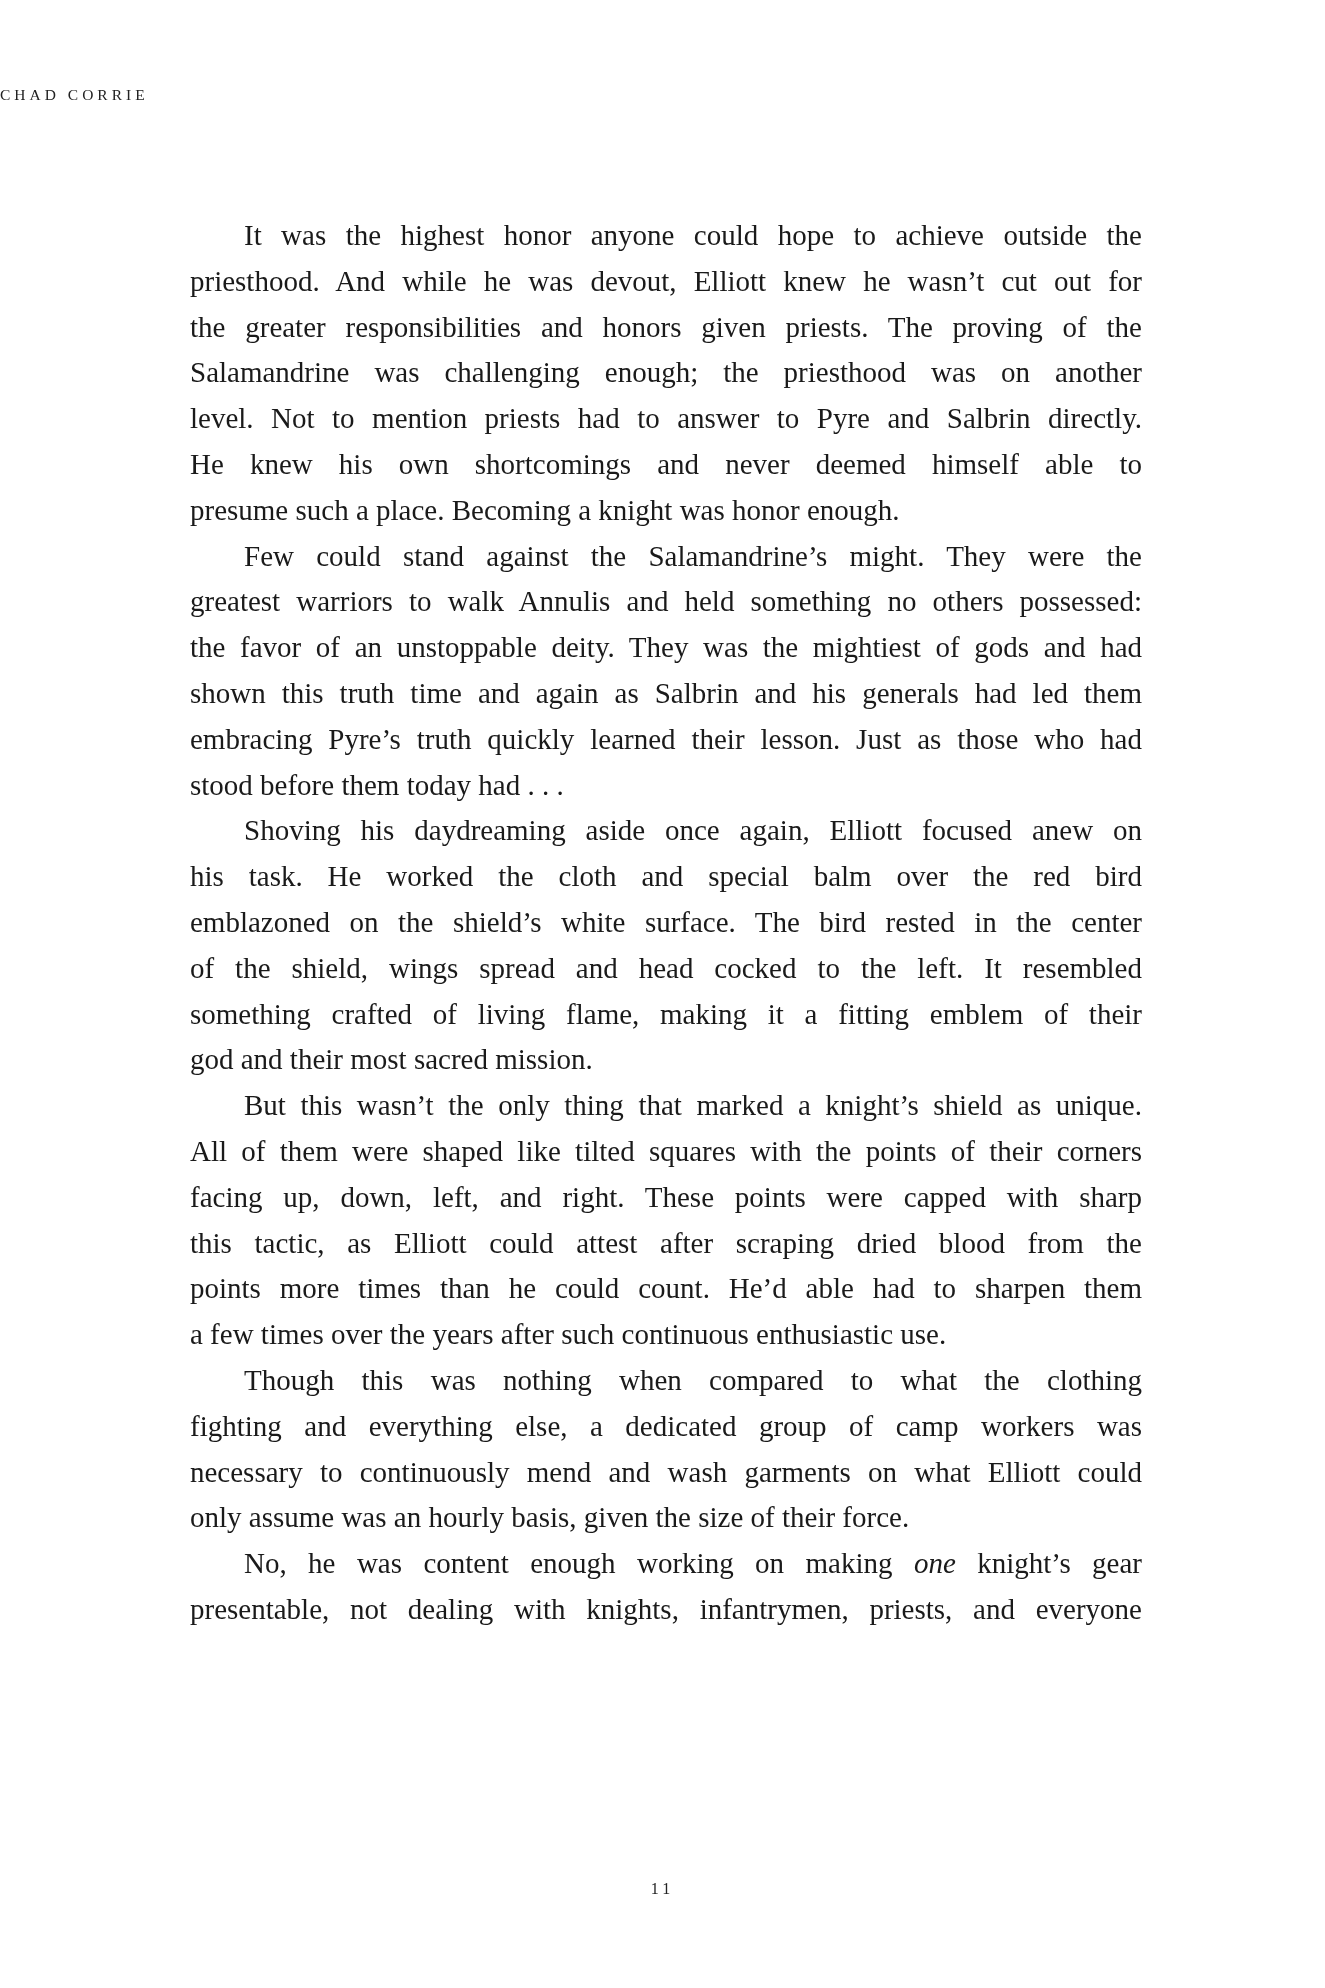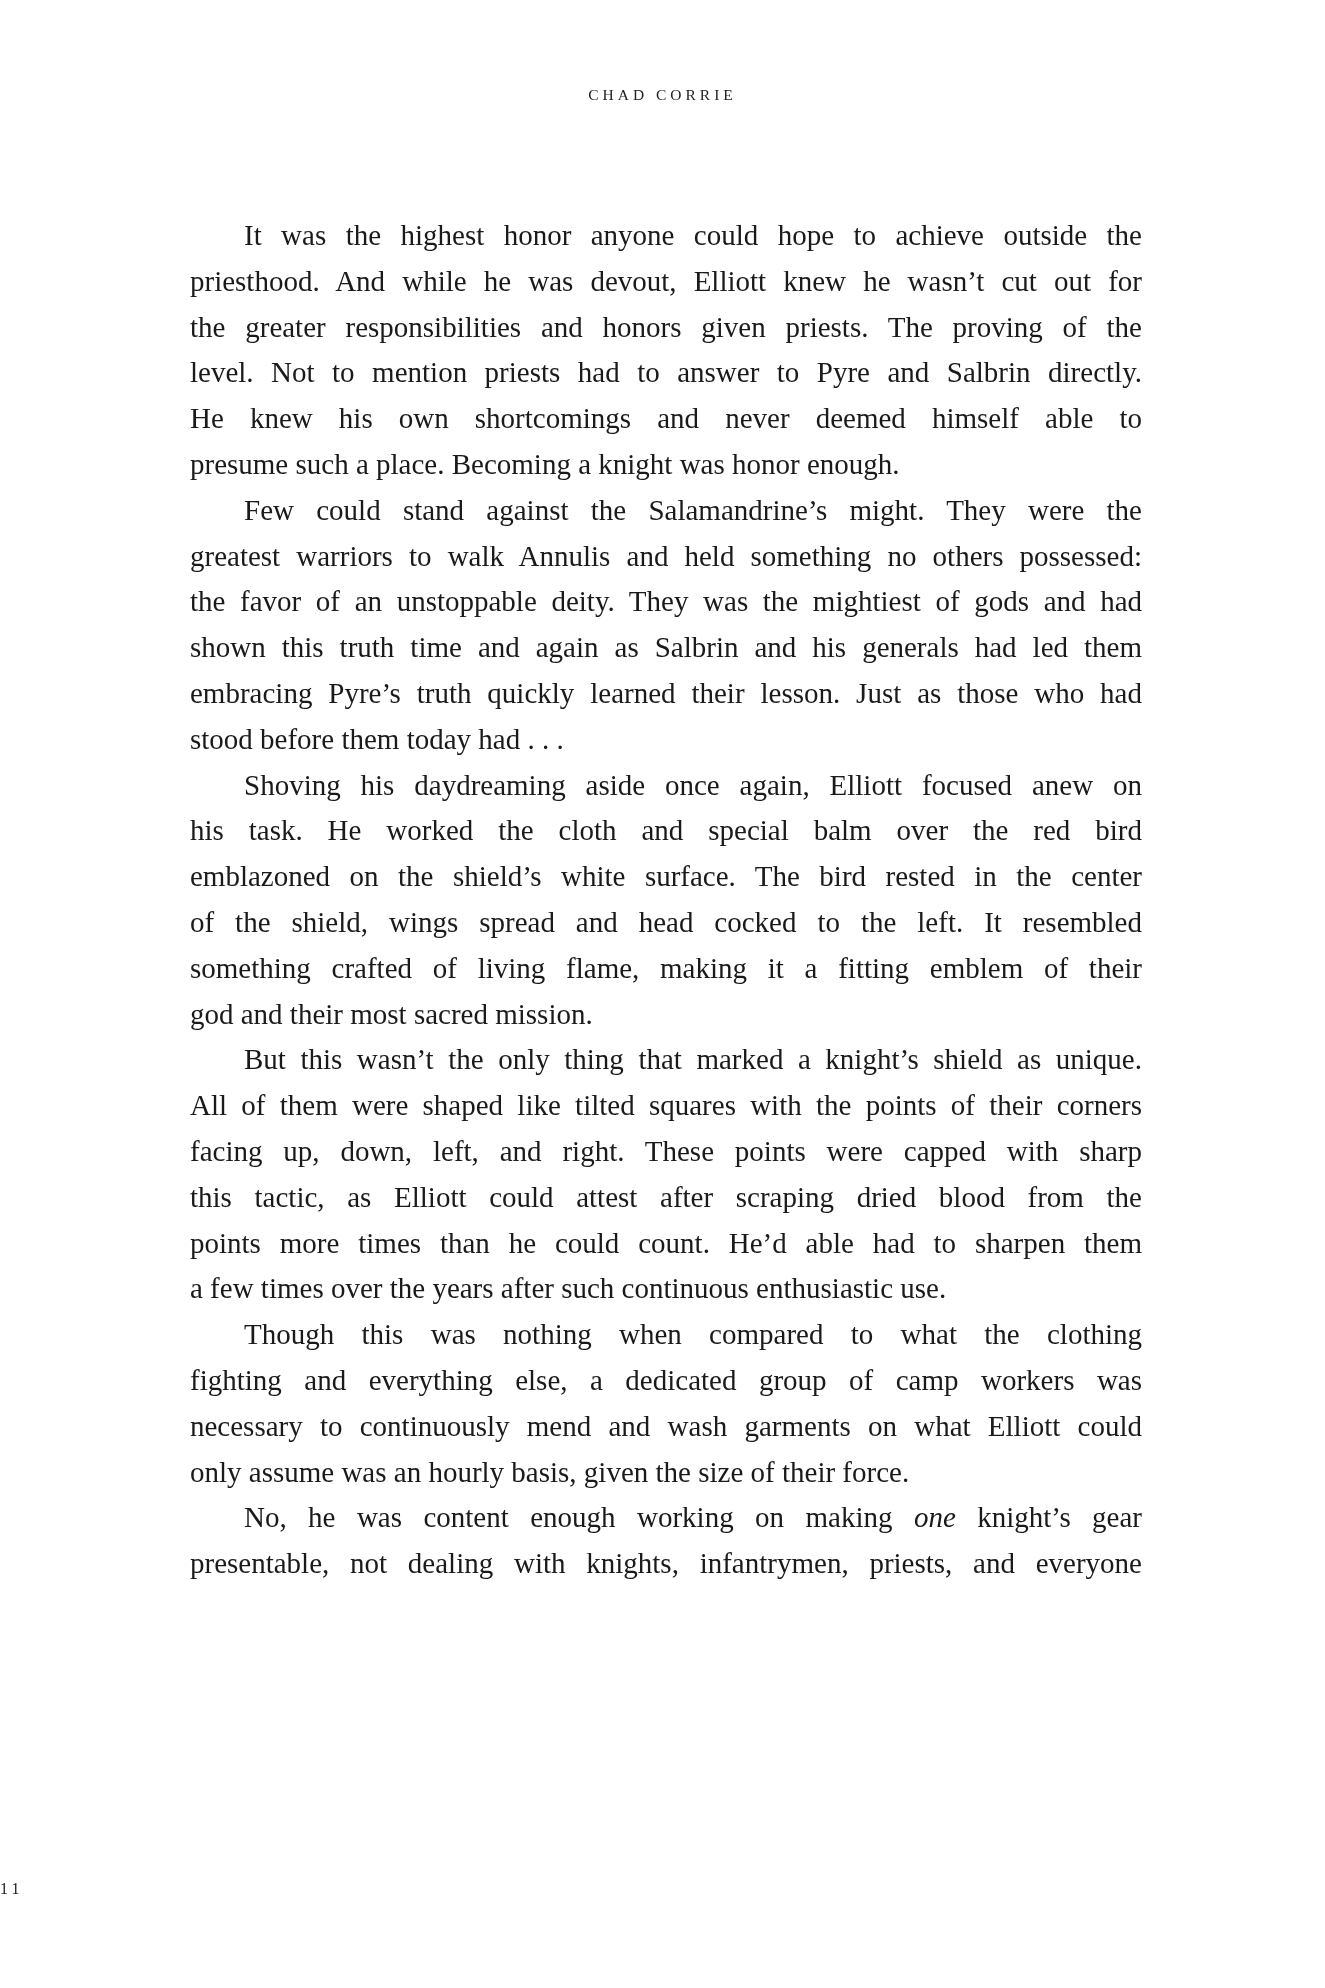--- a/index.html
+++ b/index.html
@@ -1,49 +1,50 @@
 <!DOCTYPE html>
 <html><head>
   <meta charset="utf-8">
   <style>
     html, body { margin: 0; padding: 0; background: #ffffff; }
     body { width: 1325px; height: 1988px; position: relative; overflow: hidden; }
     .page { position: absolute; left: 0; top: 0; width: 1325px; height: 1988px; background: #ffffff; color: #1a1a1a; }
     .running-head {
-      position: absolute; top: 86px; left: 0; width: 1325px; text-align: center;
+      position: absolute; top: 86px; left: 0; width: 1325px; text-align: left;
       font-family: "Liberation Serif", "DejaVu Serif", serif;
       font-size: 15.5px; letter-spacing: 4px; color: #222; text-transform: uppercase;
     }
     .body-text {
       position: absolute; left: 190px; top: 213px; width: 952px;
       font-family: "Liberation Serif", "DejaVu Serif", serif;
       font-size: 29px; line-height: 45.8px; color: #1a1a1a;
     }
     .line { display: block; white-space: nowrap; text-align: justify; text-align-last: justify; height: 45.8px; }
     .line.last { text-align-last: left; }
     .line.indent { padding-left: 54px; }
     .line em { font-style: italic; }
     .folio {
-      position: absolute; top: 1880px; left: 0; width: 1325px; 
+      position: absolute; top: 1880px; left: 0; width: 1325px; text-align: center;
       font-family: "Liberation Serif", "DejaVu Serif", serif;
       font-size: 16px; letter-spacing: 4px; color: #222;
     }
   </style>
 </head>
 <body>
 
 <div class="page">
   <div class="running-head">Chad Corrie</div>
 
   <div class="body-text">
 
     <div>
       <span class="line indent">It was the highest honor anyone could hope to achieve outside the</span>
       <span class="line">priesthood. And while he was devout, Elliott knew he wasn’t cut out for</span>
       <span class="line">the greater responsibilities and honors given priests. The proving of the</span>
+      <span class="line">Salamandrine was challenging enough; the priesthood was on another</span>
       <span class="line">level. Not to mention priests had to answer to Pyre and Salbrin directly.</span>
       <span class="line">He knew his own shortcomings and never deemed himself able to</span>
       <span class="line last">presume such a place. Becoming a knight was honor enough.</span>
     </div>
 
     <div>
       <span class="line indent">Few could stand against the Salamandrine’s might. They were the</span>
       <span class="line">greatest warriors to walk Annulis and held something no others possessed:</span>
       <span class="line">the favor of an unstoppable deity. They was the mightiest of gods and had</span>
       <span class="line">shown this truth time and again as Salbrin and his generals had led them</span>

